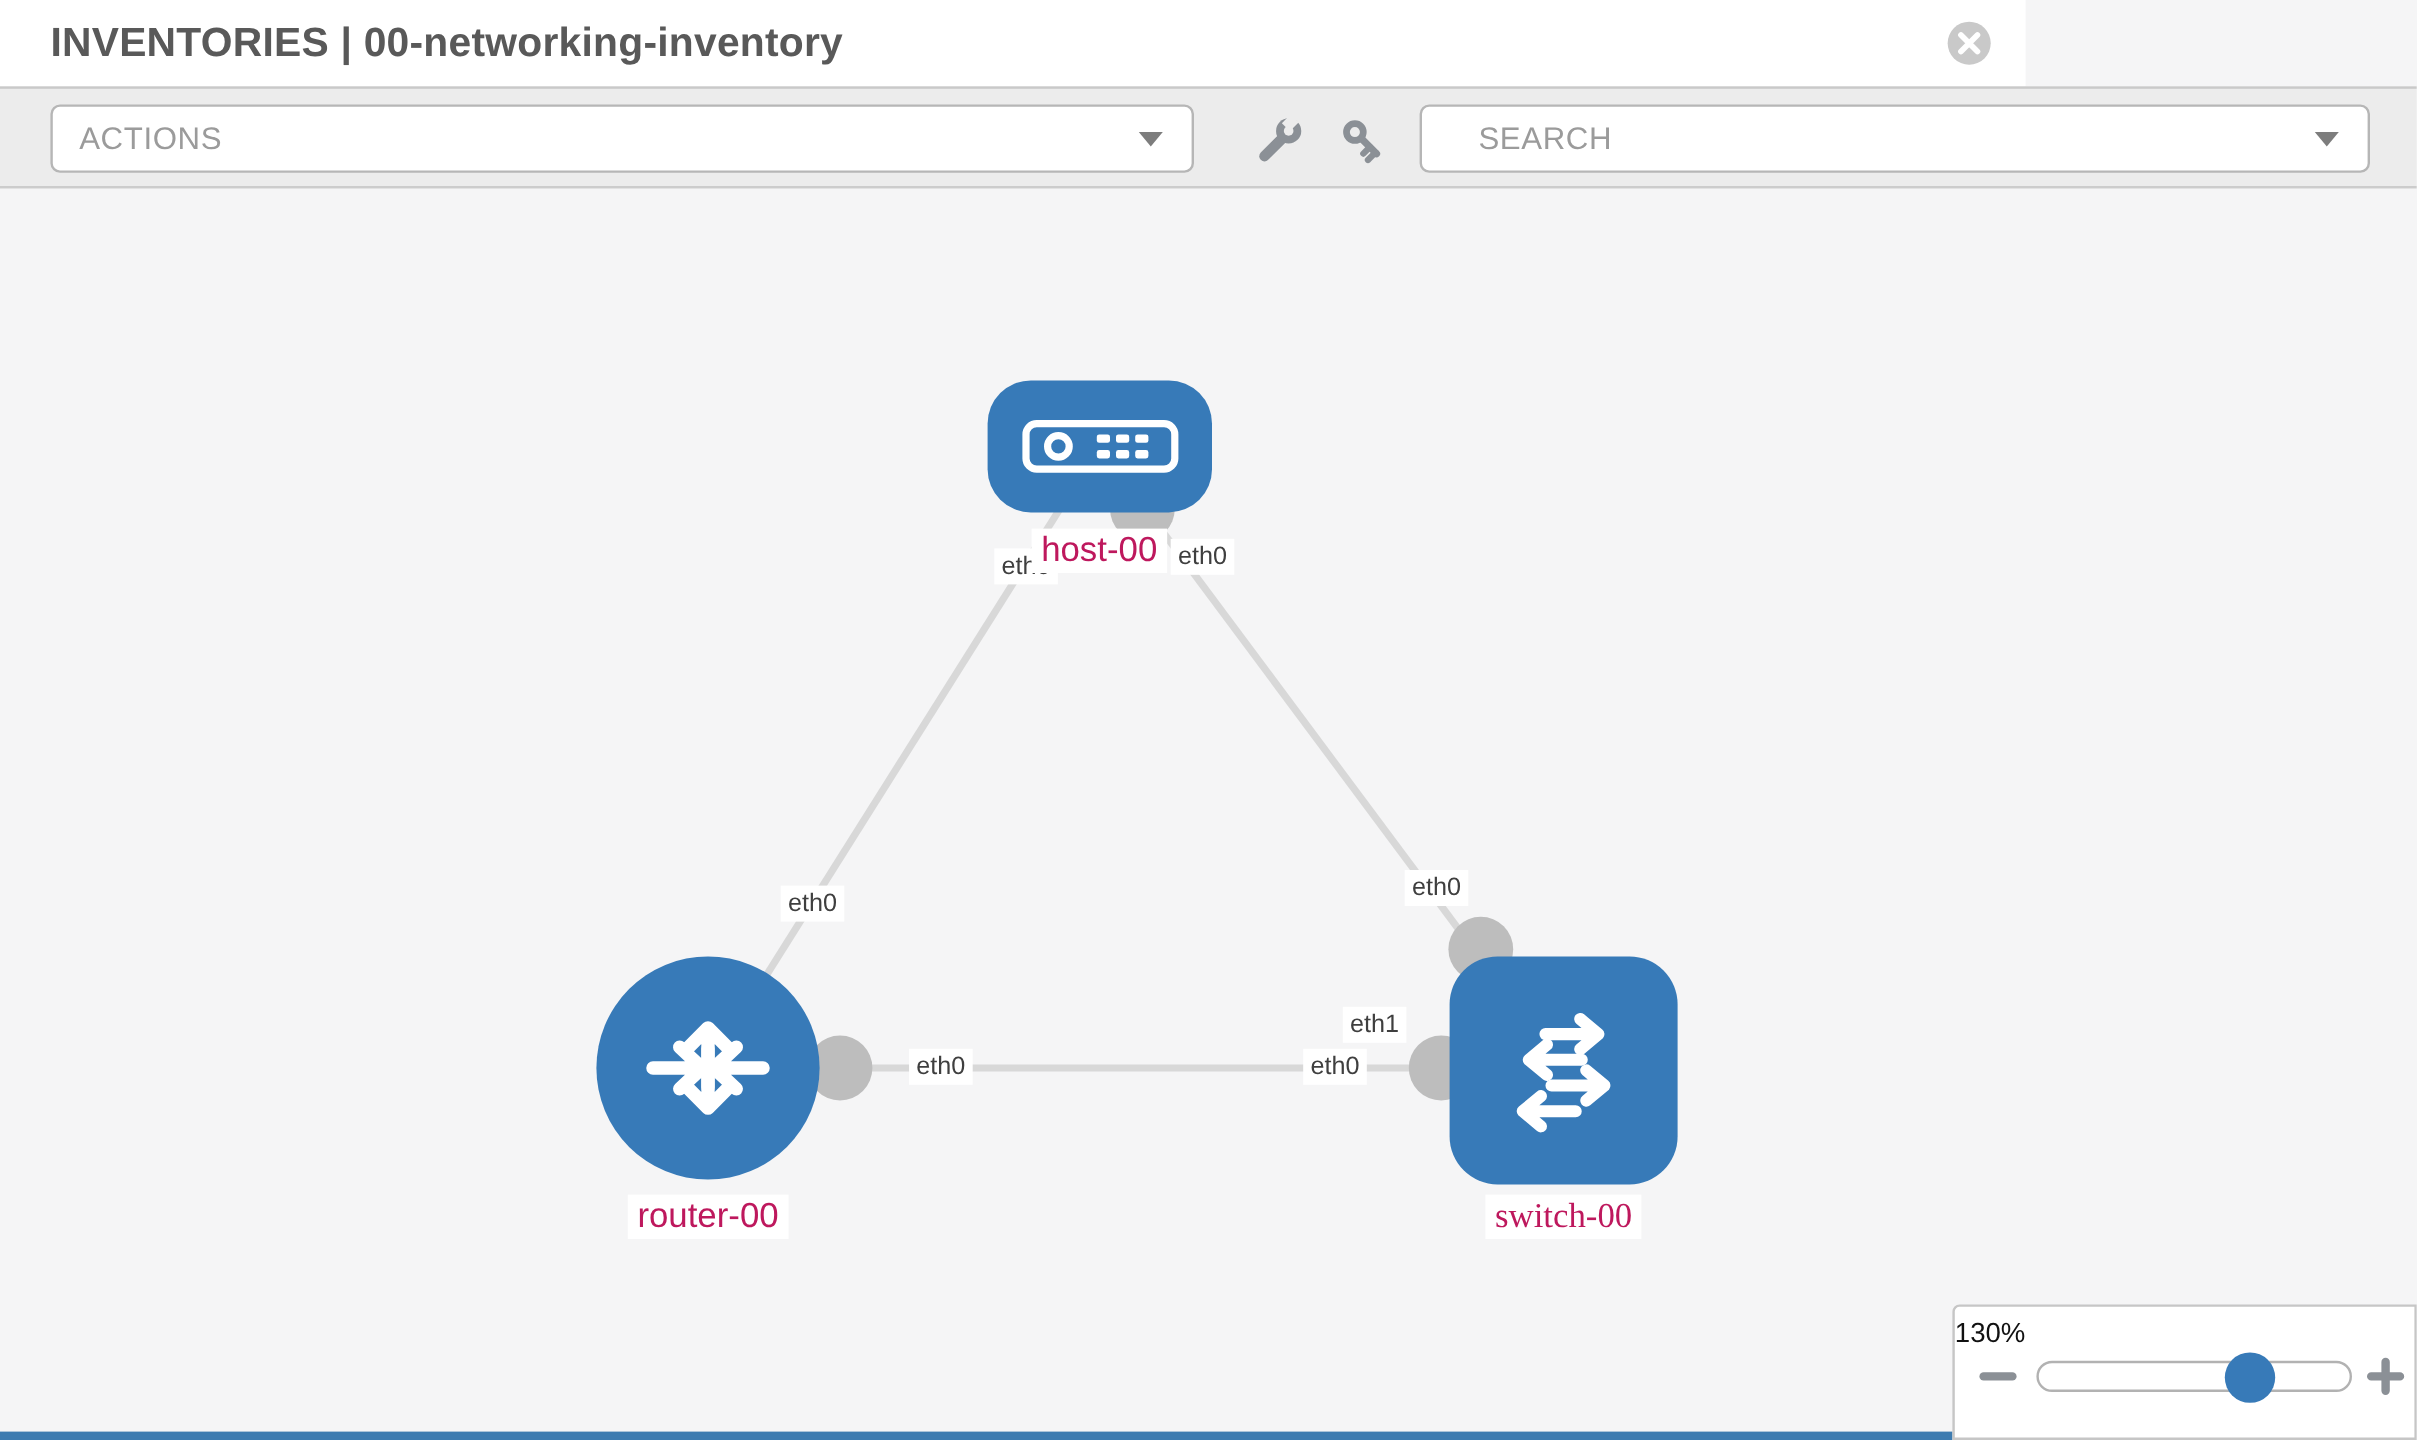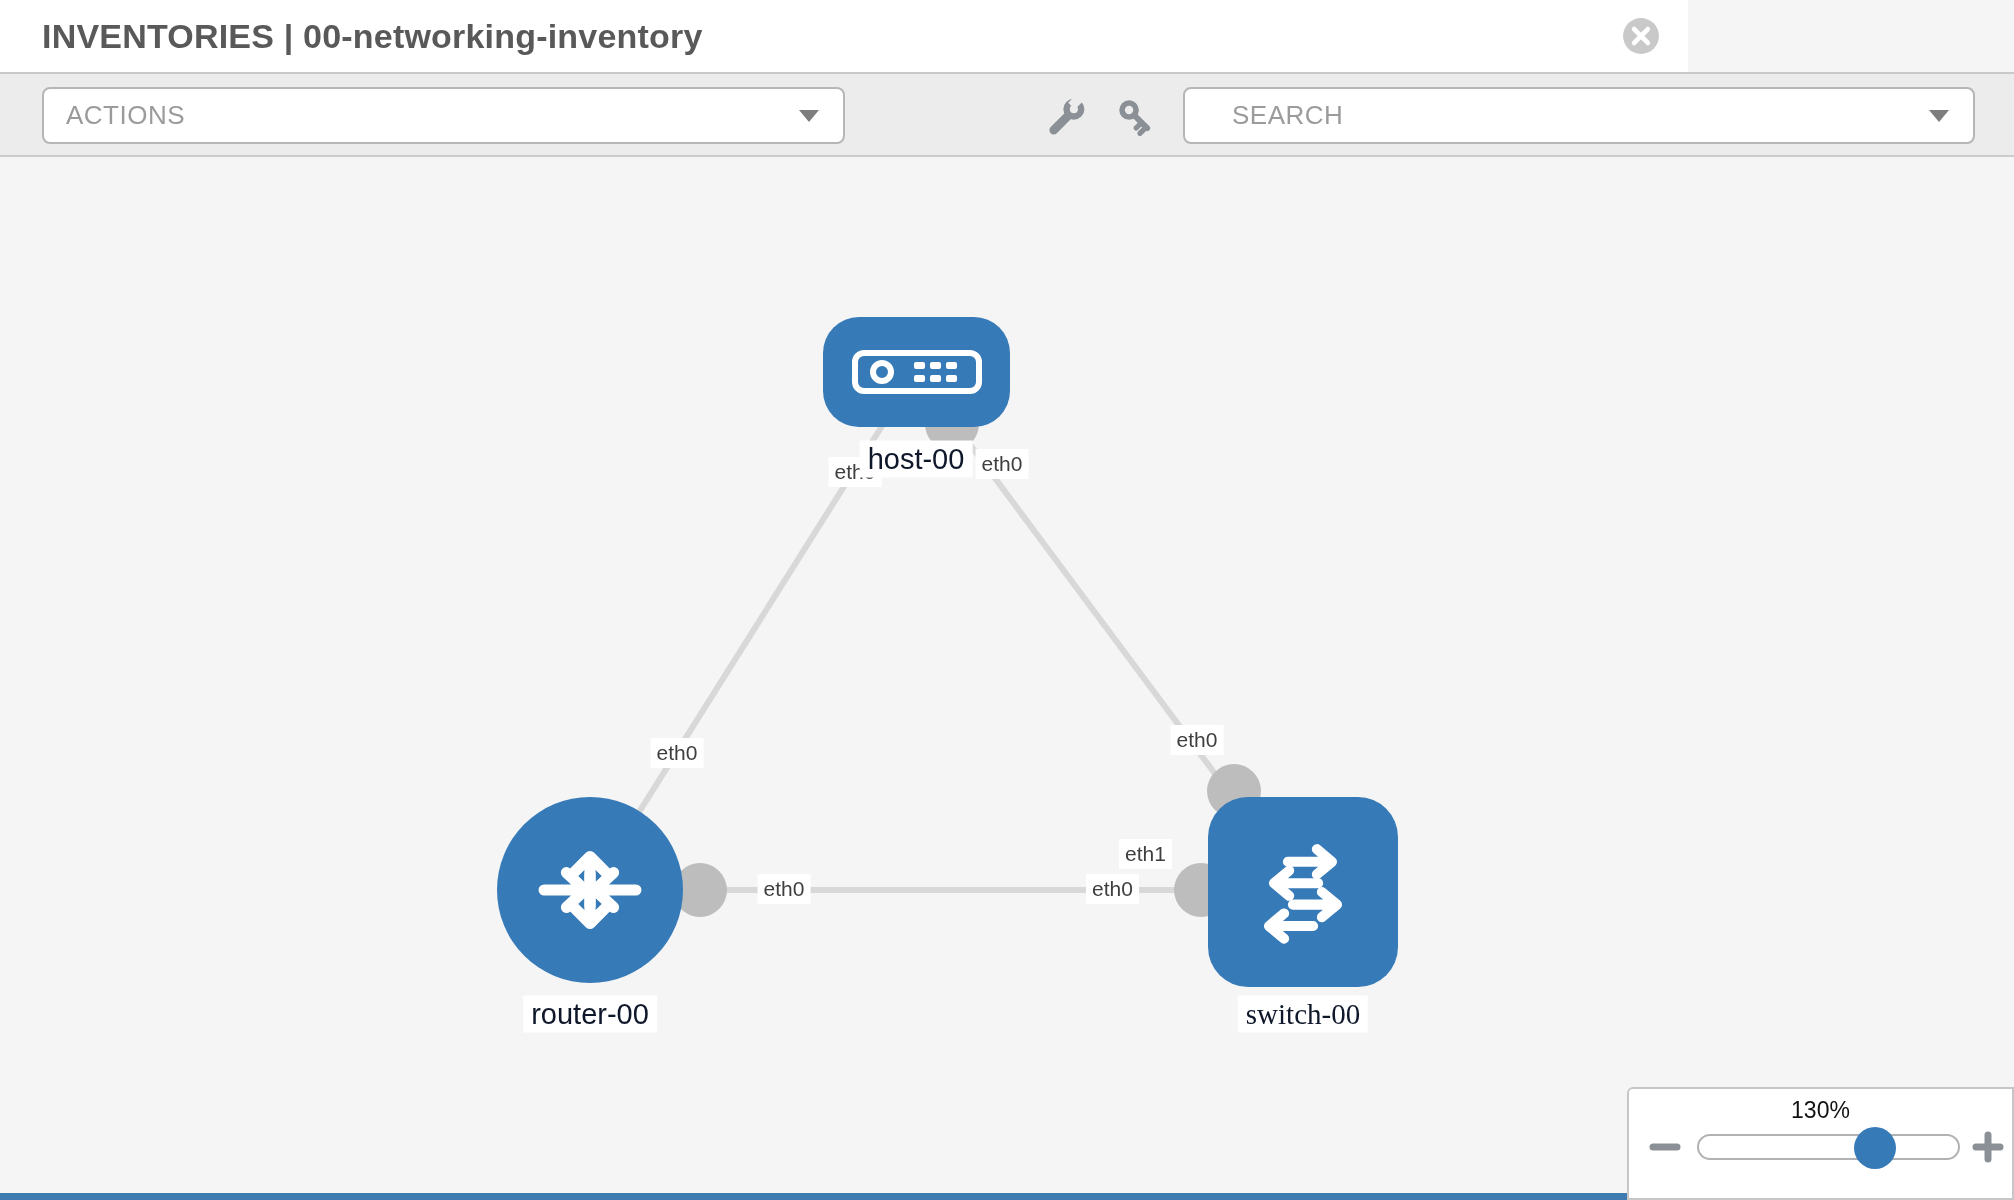--- a/index.html
+++ b/index.html
@@ -14,46 +14,46 @@
 
   
   .toolbar { position:absolute; left:0; top:72px; width:2014px; height:85px; background:#ececec;
              border-top:2px solid #c9c9c9; border-bottom:2px solid #cccccc; z-index:30; }
   .select-box { position:absolute; top:13px; height:57px; background:#ffffff; border:2px solid #b6b6b6;
                 border-radius:8px; display:flex; align-items:center; cursor:pointer; }
   .select-box .lbl { margin-left:22px; font-size:26px; color:#9b9b9b; letter-spacing:0.5px; }
   .caret { position:absolute; right:24px; top:50%; transform:translateY(-50%);
            width:0; height:0; border-left:10px solid transparent; border-right:10px solid transparent;
            border-top:12px solid #7d7d7d; }
-  .actions-box { left:42px; width:803px; }
+  .actions-box { left:42px; width:953px; }
   .search-box  { left:1183px; width:792px;padding-left:25px; }
   .tool-icon { position:absolute; top:22px; width:42px; height:42px; cursor:pointer; }
   .wrench-btn { left:1045px; }
   .key-btn    { left:1115px; }
 
   
   .canvas { position:absolute; inset:0; z-index:1; background:#f5f5f6; }
   .links-svg { position:absolute; left:0; top:0; z-index:1; }
   .port { position:absolute; border-radius:50%; background:#bdbdbd; z-index:2; width:54px; height:54px; }
   .node { position:absolute; background:#377ab8; z-index:3; display:flex; align-items:center; justify-content:center; cursor:pointer; }
   .node-host   { left:823px; top:317px; width:187px; height:110px; border-radius:36px; }
   .node-router { left:497px; top:797px; width:186px; height:186px; border-radius:50%; }
   .node-switch { left:1208px; top:797px; width:190px; height:190px; border-radius:40px; }
 
   .iface-label { position:absolute; z-index:4; background:#ffffff; color:#3f3f3f; font-size:21px;
                  padding:3px 6px; white-space:nowrap; }
   .ctr  { transform:translate(-50%,-50%); }
   .ctry { transform:translateY(-50%); }
-  .node-name { position:absolute; z-index:5; background:#ffffff; color:#0f172a; font-size:29px;
+  .node-name { position:absolute; z-index:5; background:#ffffff; color:#be185d; font-size:29px;
                padding:2px 8px; white-space:nowrap; transform:translate(-50%,-50%); }
 
   
   .zoom-panel { position:absolute; left:1627px; top:1087px; width:387px; height:113px; background:#ffffff;
                 border:2px solid #c6c6c6; border-radius:6px 0 0 0; z-index:40; }
-  .zoom-value { position:absolute; left:0; right:0; top:8px; text-align:center; font-size:23px; color:#111111; }
+  .zoom-value { position:absolute; left:0; right:0; top:8px; font-size:23px; color:#111111; }
   .zoom-minus, .zoom-plus { position:absolute; top:40px; width:36px; height:36px; cursor:pointer; }
   .zoom-minus { left:18px; }
   .zoom-plus  { left:341px; }
   .zoom-track { position:absolute; left:68px; top:45px; width:263px; height:26px; background:#ffffff;
                 border:2px solid #b2b2b2; border-radius:13px; cursor:pointer; }
   .zoom-thumb { position:absolute; left:155px; top:-9px; width:42px; height:42px; border-radius:50%;
                 background:#377ab8; cursor:grab; }
 
   .bottom-strip { position:absolute; left:0; top:1193px; width:1627px; height:7px; background:#3d7bb0; z-index:35; }
 </style>

